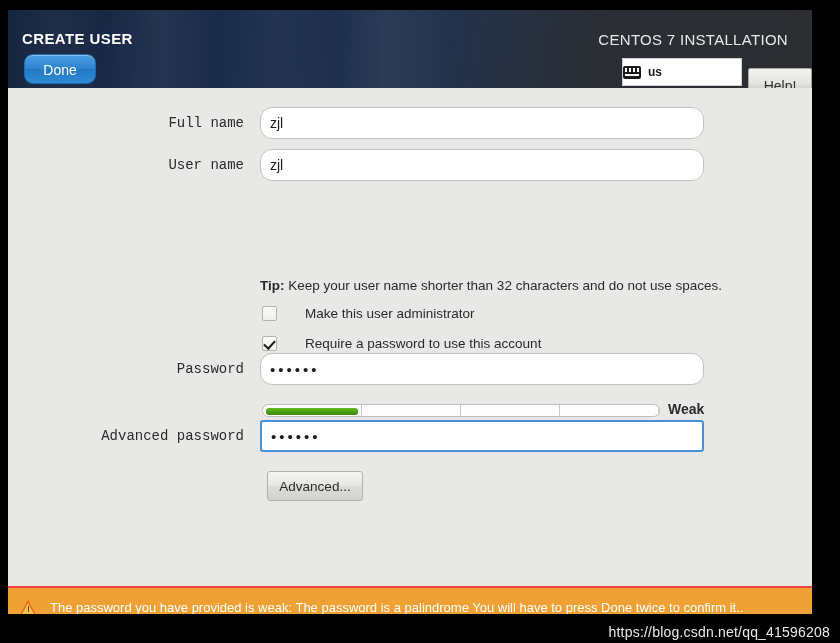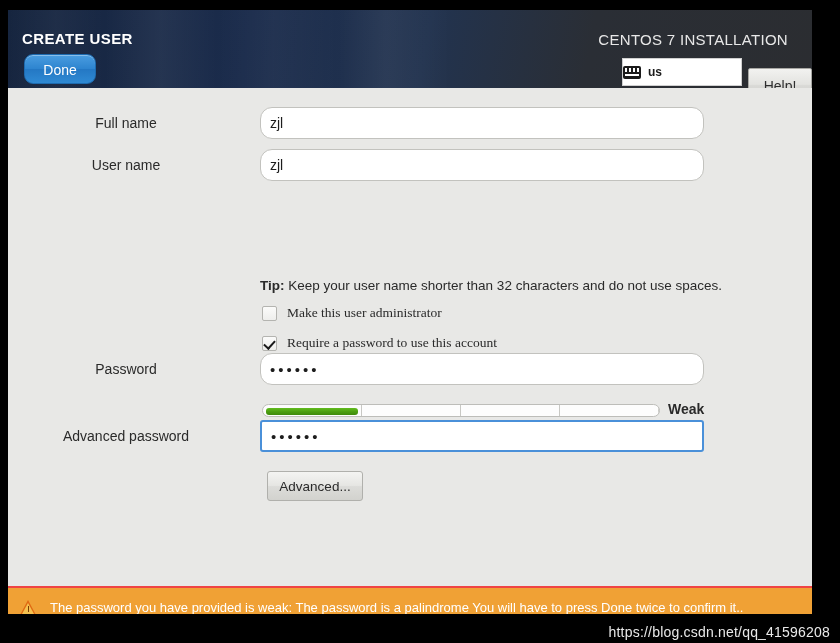--- a/index.html
+++ b/index.html
@@ -162,24 +162,25 @@
   .form-row {
     position: absolute;
     left: 0;
     width: 804px;
     height: 32px;
   }
   .field-label {
     position: absolute;
     left: 0;
     width: 236px;
-    text-align: center;
+    text-align: right;
     font-size: 14px;
     color: #2a2a2a;
     line-height: 32px;
+    font-family: Liberation Mono, monospace;
   }
   .text-input {
     position: absolute;
     left: 252px;
     width: 444px;
     height: 32px;
     background: #ffffff;
     border: 1px solid #c2c2be;
     border-radius: 12px;
     box-sizing: border-box;
@@ -230,24 +231,23 @@
     position: absolute;
     left: 3px;
     top: 1px;
     width: 5px;
     height: 9px;
     border: solid #1a1a1a;
     border-width: 0 2.2px 2.2px 0;
     transform: rotate(42deg);
   }
   .cbox-label {
-    margin-left: 10px;
+    margin-left: 28px;
     font-size: 13.5px;
     color: #2a2a2a;
-    font-family: Liberation Serif, serif;
   }
 
   
   #strength-row {
     position: absolute;
     left: 0;
     top: 314px;
     width: 804px;
     height: 18px;
   }

